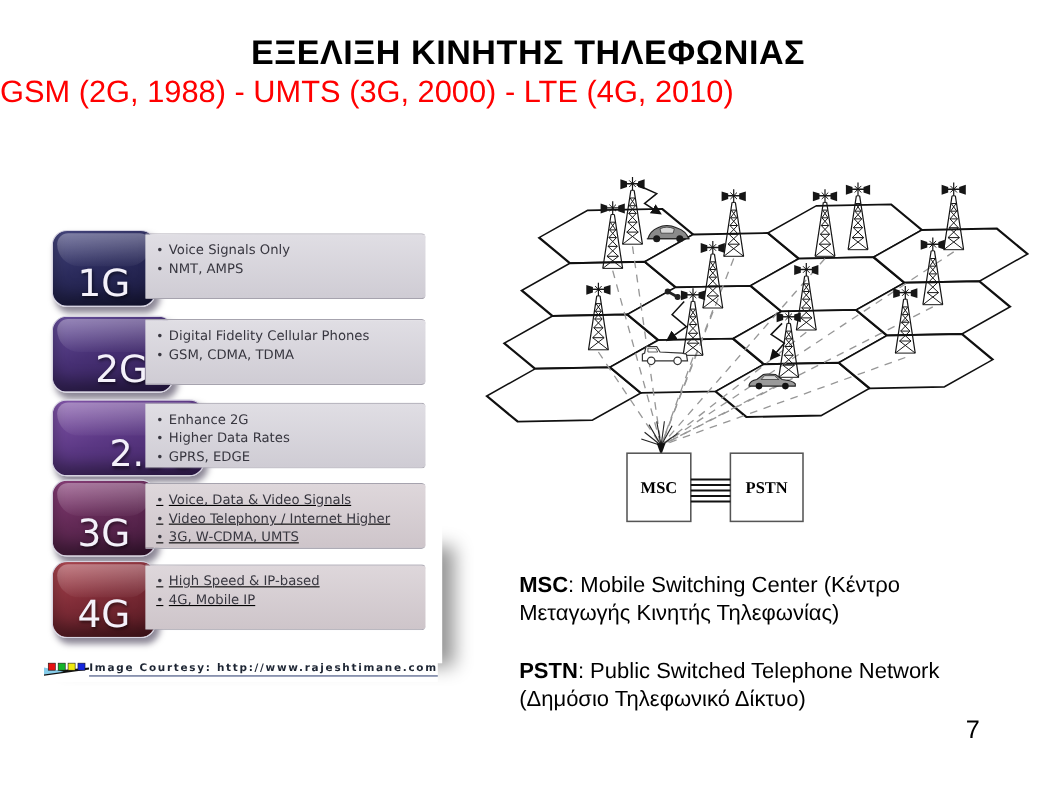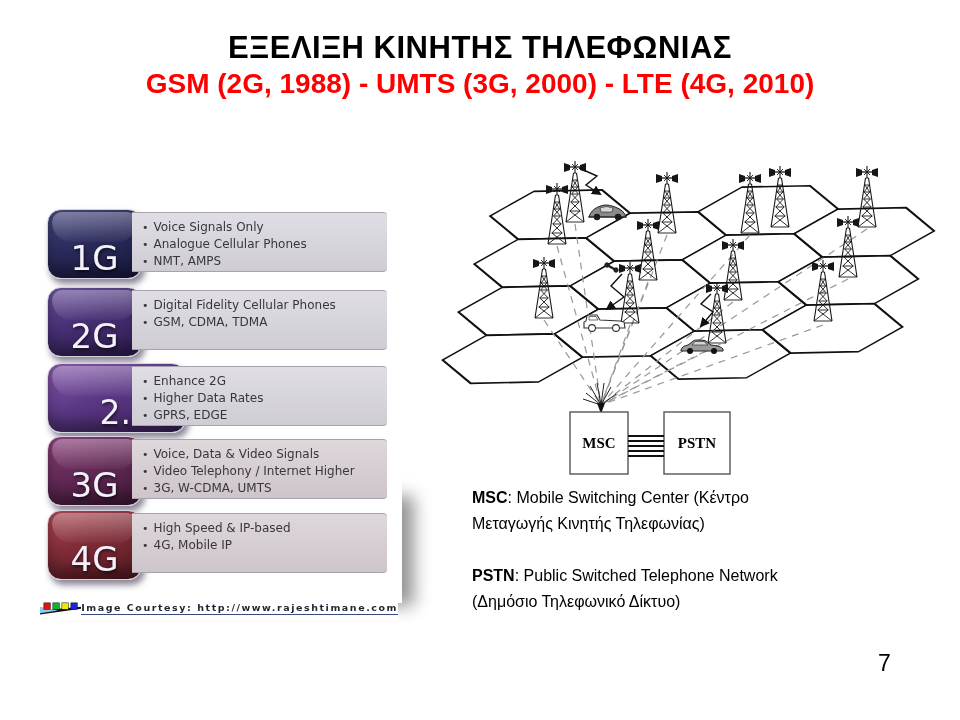--- a/index.html
+++ b/index.html
@@ -1,60 +1,60 @@
 <!DOCTYPE html>
 <html><head>
 <meta charset="utf-8">
 <style>
   html,body{margin:0;padding:0;background:#fff;}
   .slide{position:relative;width:960px;height:720px;background:#ffffff;overflow:hidden;
          font-family:"Liberation Sans",sans-serif;}
   
   .title{position:absolute;top:30px;left:0;width:100%;text-align:center;
          font-size:31px;font-weight:bold;color:#000;letter-spacing:.5px;}
-  .subtitle{position:absolute;top:68px;left:0;width:100%;text-align:center;
-         font-size:28px;font-weight:bold;color:#ff0000;}
+  .subtitle{position:absolute;top:68px;left:0;width:100%;text-align:left;
+         font-size:28px;font-weight:normal;color:#ff0000;}
   
   .panel-shadow{position:absolute;left:46px;top:486px;width:356px;height:110px;
          box-shadow:12px 10px 16px rgba(0,0,0,.42);}
   .gen-panel{position:absolute;left:40px;top:203px;width:362px;height:400px;background:#fff;}
   .gen-row{position:absolute;left:0;width:100%;height:70px;}
   .row-0{top:6px}.row-1{top:84px}.row-2{top:160px}.row-3{top:233px}.row-4{top:307px}
   .badge{position:absolute;left:7px;top:0;width:93px;height:68px;border-radius:14px;
          border:1px solid #d5d2e0;display:flex;align-items:flex-end;justify-content:center;
          color:#f4f1fa;font-family:"DejaVu Sans",sans-serif;font-size:34px;
          box-shadow:3px 5px 6px rgba(25,15,45,.5), inset 0 -10px 14px rgba(0,0,0,.35);
          text-shadow:1px 2px 3px rgba(0,0,0,.55);}
   .badge::before{content:"";position:absolute;left:4px;right:4px;top:2px;height:30px;
          border-radius:11px 11px 22px 22px;
          background:linear-gradient(rgba(255,255,255,.32),rgba(255,255,255,.03));}
   .b0{background:linear-gradient(160deg,#47477f 0%,#2b2b5c 45%,#18183c 100%);}
-  .b1{background:linear-gradient(160deg,#68509c 0%,#473074 45%,#2c1b4e 100%);}
+  .b1{background:linear-gradient(160deg,#68509c 0%,#473074 45%,#2c1b4e 100%);padding-left:16px;}
   .b2{background:linear-gradient(160deg,#8457ab 0%,#5b3884 45%,#3a205c 100%);font-size:33px;padding-left:44px;}
   .b3{background:linear-gradient(160deg,#8a3f7a 0%,#632a56 45%,#3e1737 100%);}
   .b4{background:linear-gradient(160deg,#ad4852 0%,#7f2c37 45%,#521820 100%);}
   .bar{position:absolute;left:92px;top:3px;width:255px;height:60px;box-sizing:border-box;
          background:linear-gradient(180deg,#e0dee4 0%,#cfccd4 100%);
          border-top:1px solid #a6a3ae;border-bottom:1px solid #a6a3ae;
          border-radius:0 4px 4px 0;padding:6px 0 0 10px;}
-  .row-3 .bar,.row-4 .bar{background:linear-gradient(180deg,#ded7db 0%,#cec5ca 100%);}
+  .row-3 .bar,.row-4 .bar{background:linear-gradient(180deg,#ded7db 0%,#cec5ca 100%);text-decoration:underline;}
   .bullet{font-family:"DejaVu Sans",sans-serif;font-size:12px;line-height:16px;
          color:#37363f;white-space:nowrap;}
   .bullet .dot{margin-right:5px;font-size:11px;}
   
   .credit{position:absolute;left:0;top:376px;width:358px;height:24px;background:#fff;
          display:flex;align-items:center;margin-top:17px;}
   .credit-text{font-family:"DejaVu Sans",sans-serif;font-size:9.5px;font-weight:bold;
          color:#1d2533;letter-spacing:1.55px;white-space:nowrap;
          border-bottom:1px solid #3a4a7a;padding-bottom:1px;}
   
   .netdiag{position:absolute;left:440px;top:148px;width:520px;height:352px;}
   
-  .defs-block{position:absolute;left:472px;top:485px;width:440px;
-         font-size:16px;line-height:26px;color:#000;}
+  .defs-block{position:absolute;left:472px;top:519px;width:440px;
+         font-size:20px;line-height:26px;color:#000;}
   .defs-block p{margin:0 0 26px 0;}
   
   .pagenum{position:absolute;left:878px;top:650px;font-size:23px;color:#000;}
 </style>
 </head>
 <body>
 
 <div class="slide">
 
   <div class="title">ΕΞΕΛΙΞΗ ΚΙΝΗΤΗΣ ΤΗΛΕΦΩΝΙΑΣ</div>
@@ -63,21 +63,20 @@
   <div class="panel-shadow"></div>
 
   <div class="gen-panel">
 
     <div class="gen-row row-0">
       <div class="badge b0">
           <span>1G</span>
         </div>
       <div class="bar">
         <div class="bullet"><span class="dot">•</span><span>Voice Signals Only</span></div>
-        <div class="bullet"><span class="dot">•</span><span>Analogue Cellular Phones</span></div>
         <div class="bullet"><span class="dot">•</span><span>NMT, AMPS</span></div>
       </div>
     </div>
 
     <div class="gen-row row-1">
       <div class="badge b1">
           <span>2G</span>
         </div>
       <div class="bar">
         <div class="bullet"><span class="dot">•</span><span>Digital Fidelity Cellular Phones</span></div>

